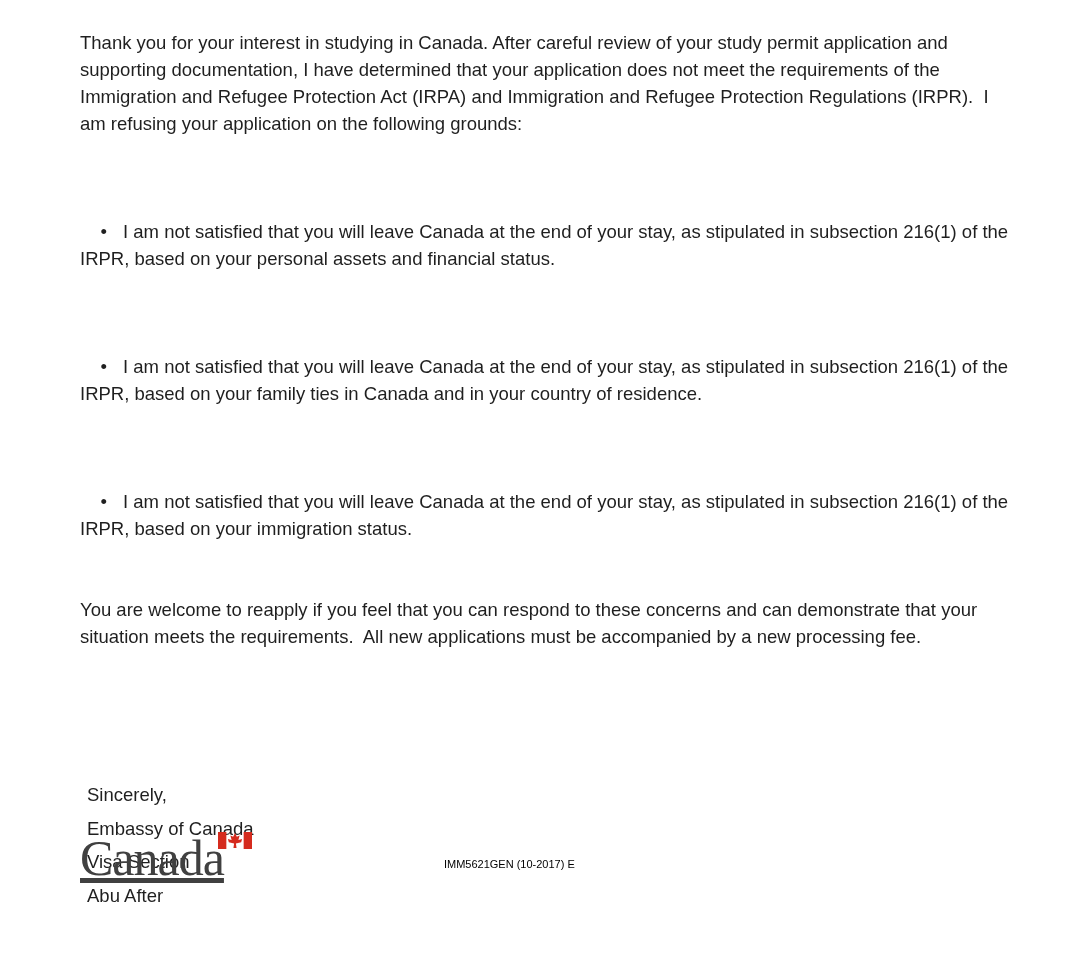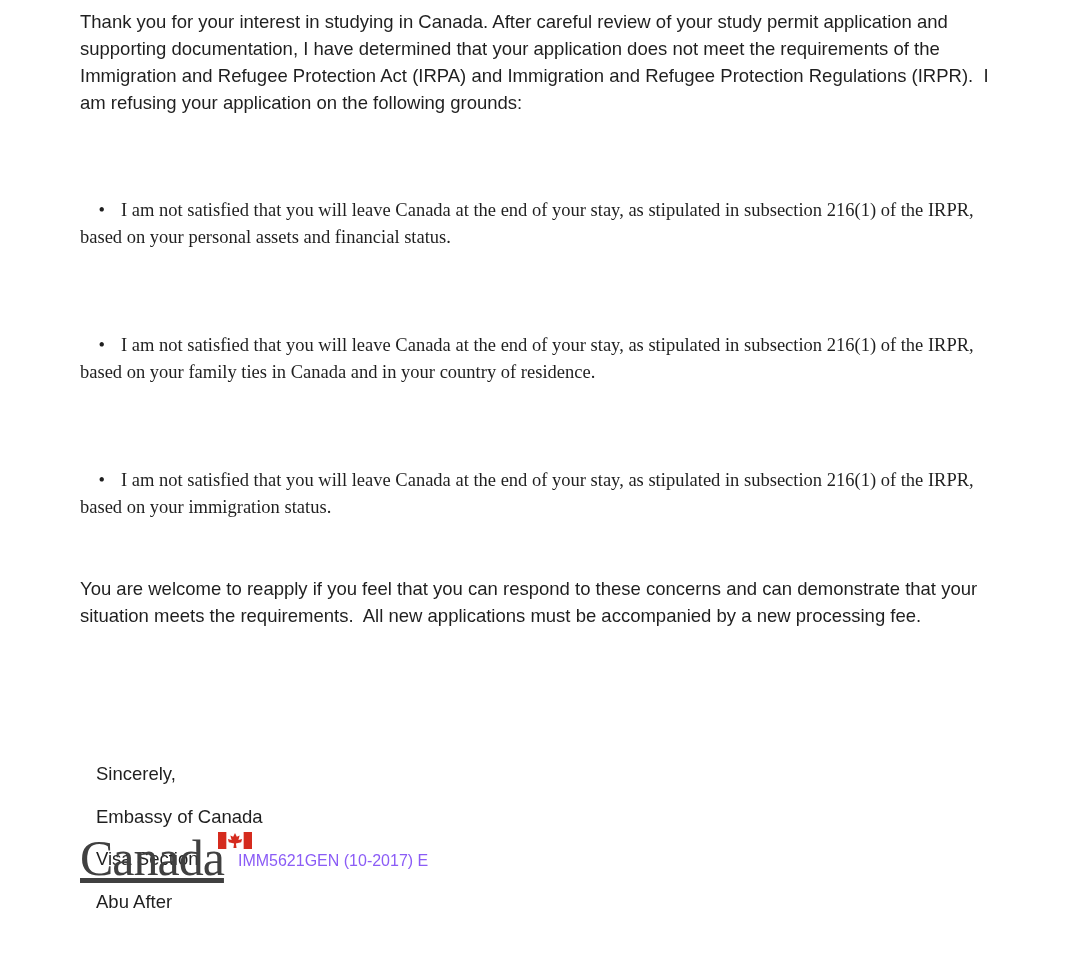--- a/index.html
+++ b/index.html
@@ -7,50 +7,49 @@
     margin: 0;
     padding: 0;
     background: #ffffff;
   }
   .page {
     position: relative;
     width: 1078px;
     height: 955px;
     background: #ffffff;
     box-sizing: border-box;
-    padding: 8px 65px 0 80px;
+    padding: 29px 65px 0 80px;
     font-family: "Liberation Sans", sans-serif;
     color: #1f1f1f;
     overflow: hidden;
   }
   .body-text {
     margin: 0;
     font-size: 18.5px;
     line-height: 27px;
     white-space: pre-wrap;
   }
   .intro {
     margin-bottom: 54px;
   }
   .ground {
     text-indent: 48px;
     margin-bottom: 27px;
-    font-family: Liberation Serif, serif;
   }
   .ground .bullet {
     padding-right: 16px;
   }
   .reapply {
     margin-top: 0;
   }
   .signature {
     margin-top: 132px;
   }
   .signature p {
-    margin: 16px;
+    margin: 7px;
     font-size: 18.5px;
     line-height: 26.5px;
   }
   .footer {
     position: absolute;
     left: 80px;
     right: 65px;
     top: 832px;
     display: flex;
     align-items: flex-end;
@@ -67,22 +66,23 @@
     text-decoration: underline;
   }
   .wordmark .flag {
     position: absolute;
     top: 0px;
     right: -14px;
     width: 34px;
     height: 17px;
   }
   .form-number {
-    font-size: 16px;
-    color: #8b5cf6;
+    font-size: 11px;
+    color: #000000;
+    margin-left: 206px;
     padding-bottom: 14px;
     white-space: nowrap;
   }
 </style>
 </head>
 <body>
 
 <div class="page">
 
   <p class="body-text intro">Thank you for your interest in studying in Canada. After careful review of your study permit application and supporting documentation, I have determined that your application does not meet the requirements of the Immigration and Refugee Protection Act (IRPA) and Immigration and Refugee Protection Regulations (IRPR).  I am refusing your application on the following grounds:</p>

